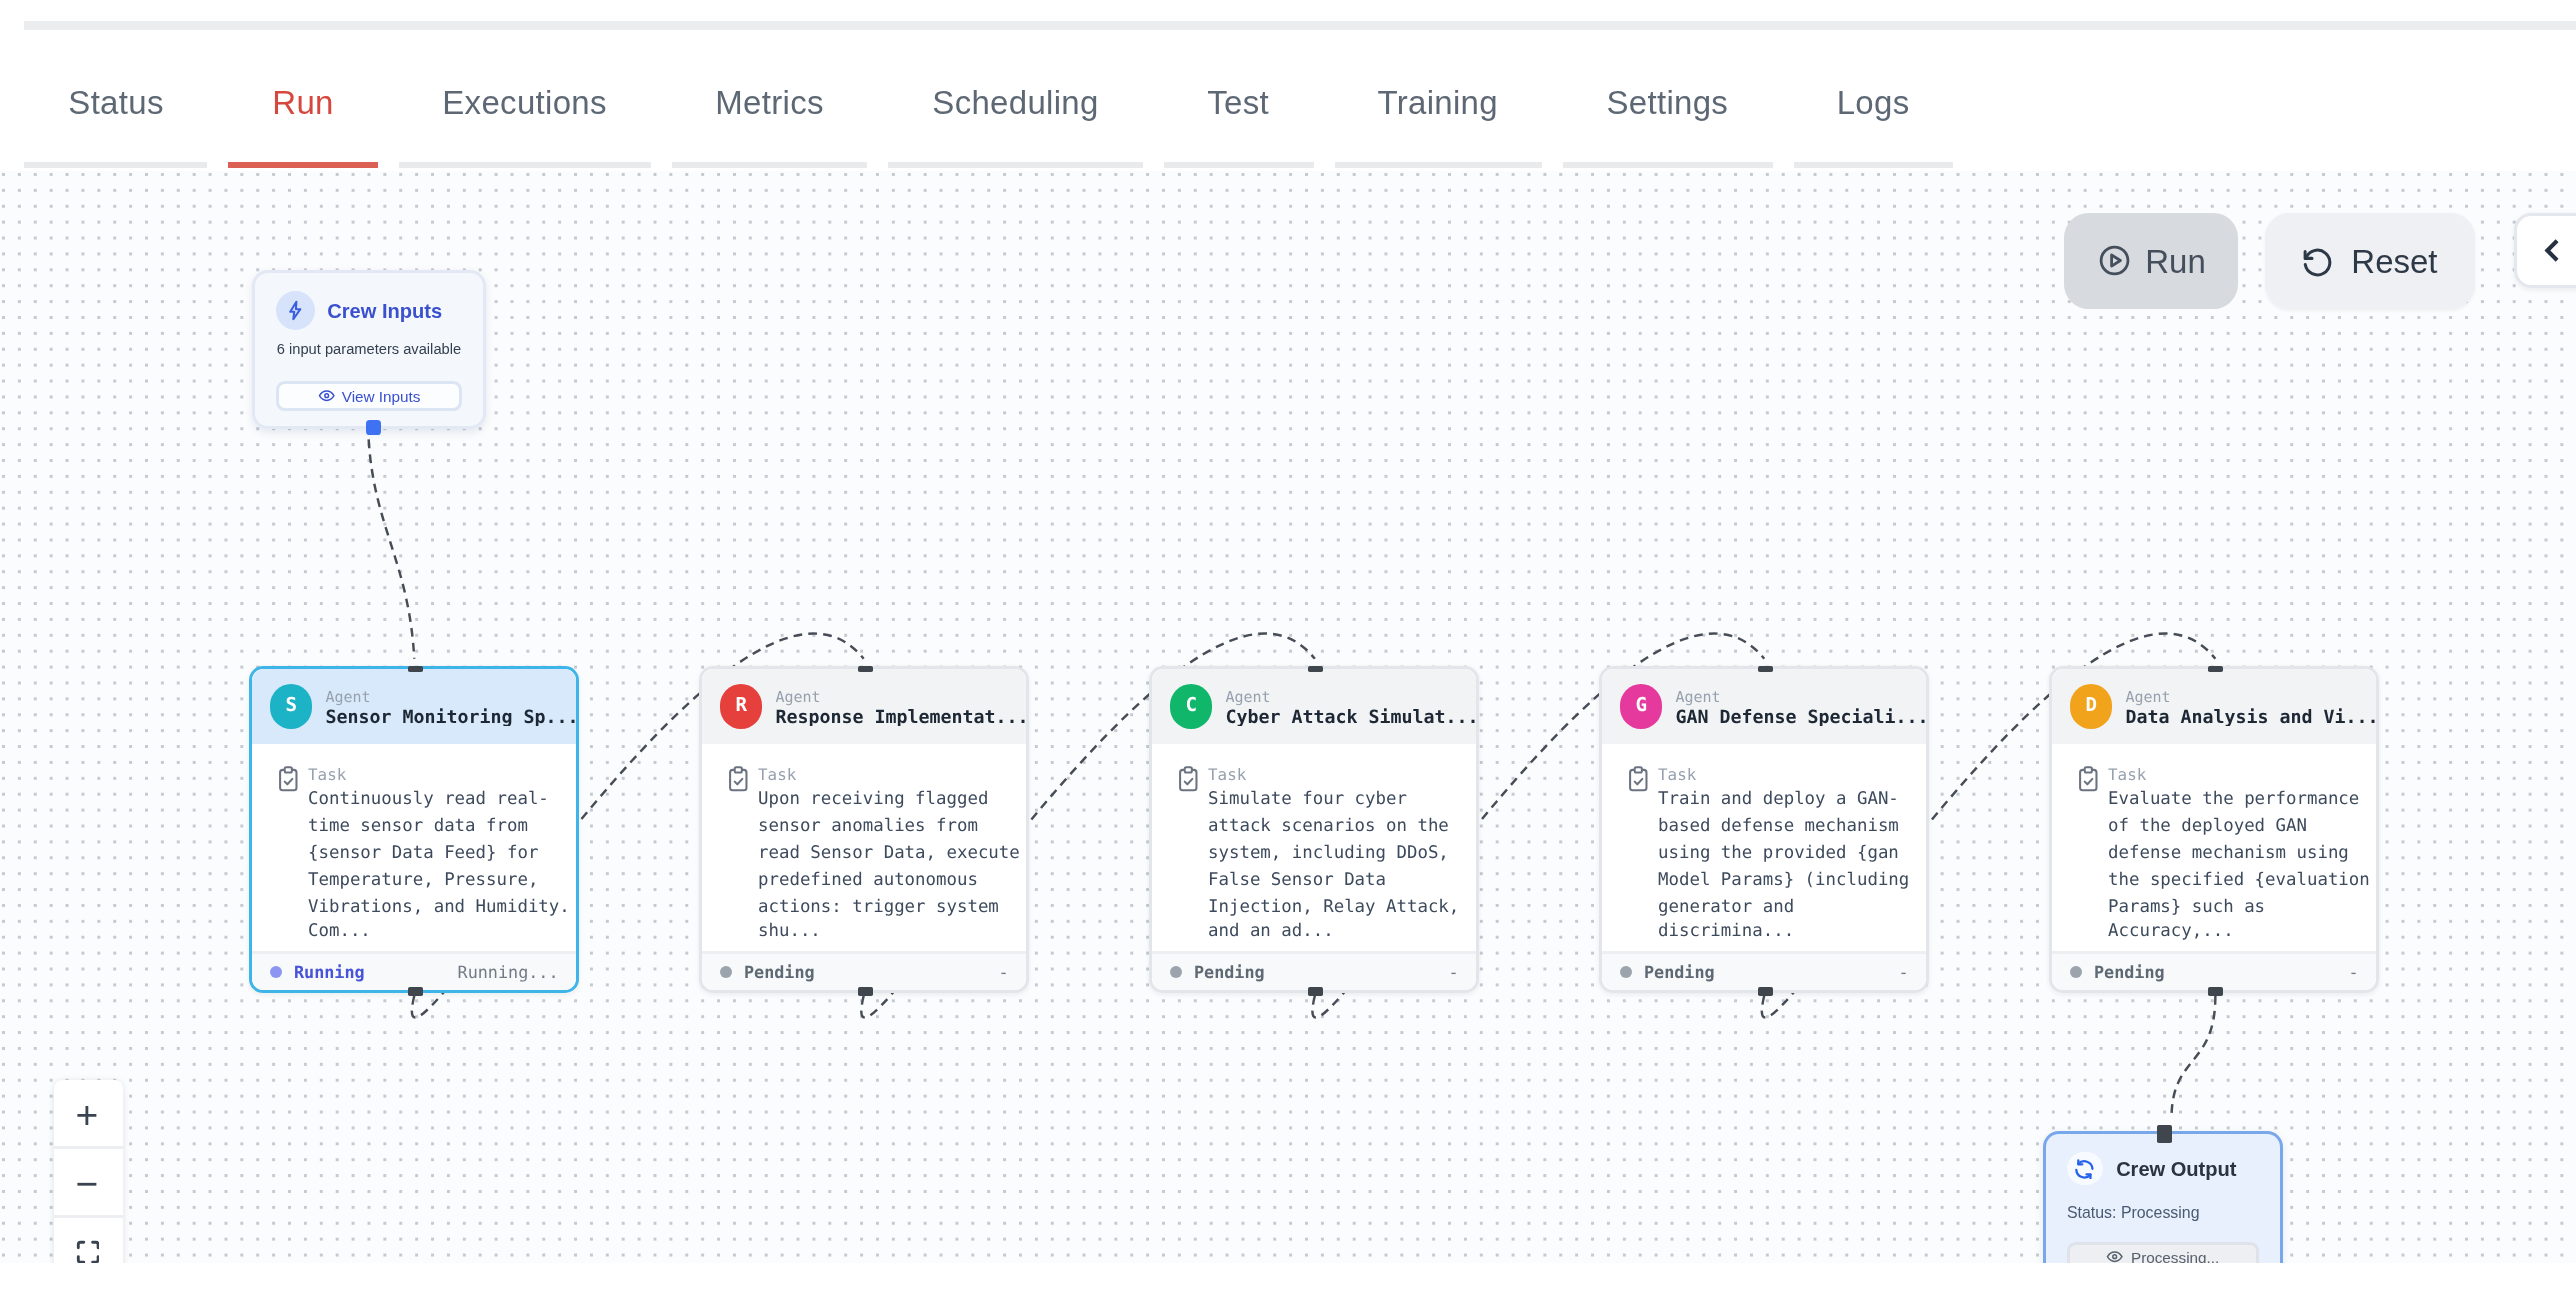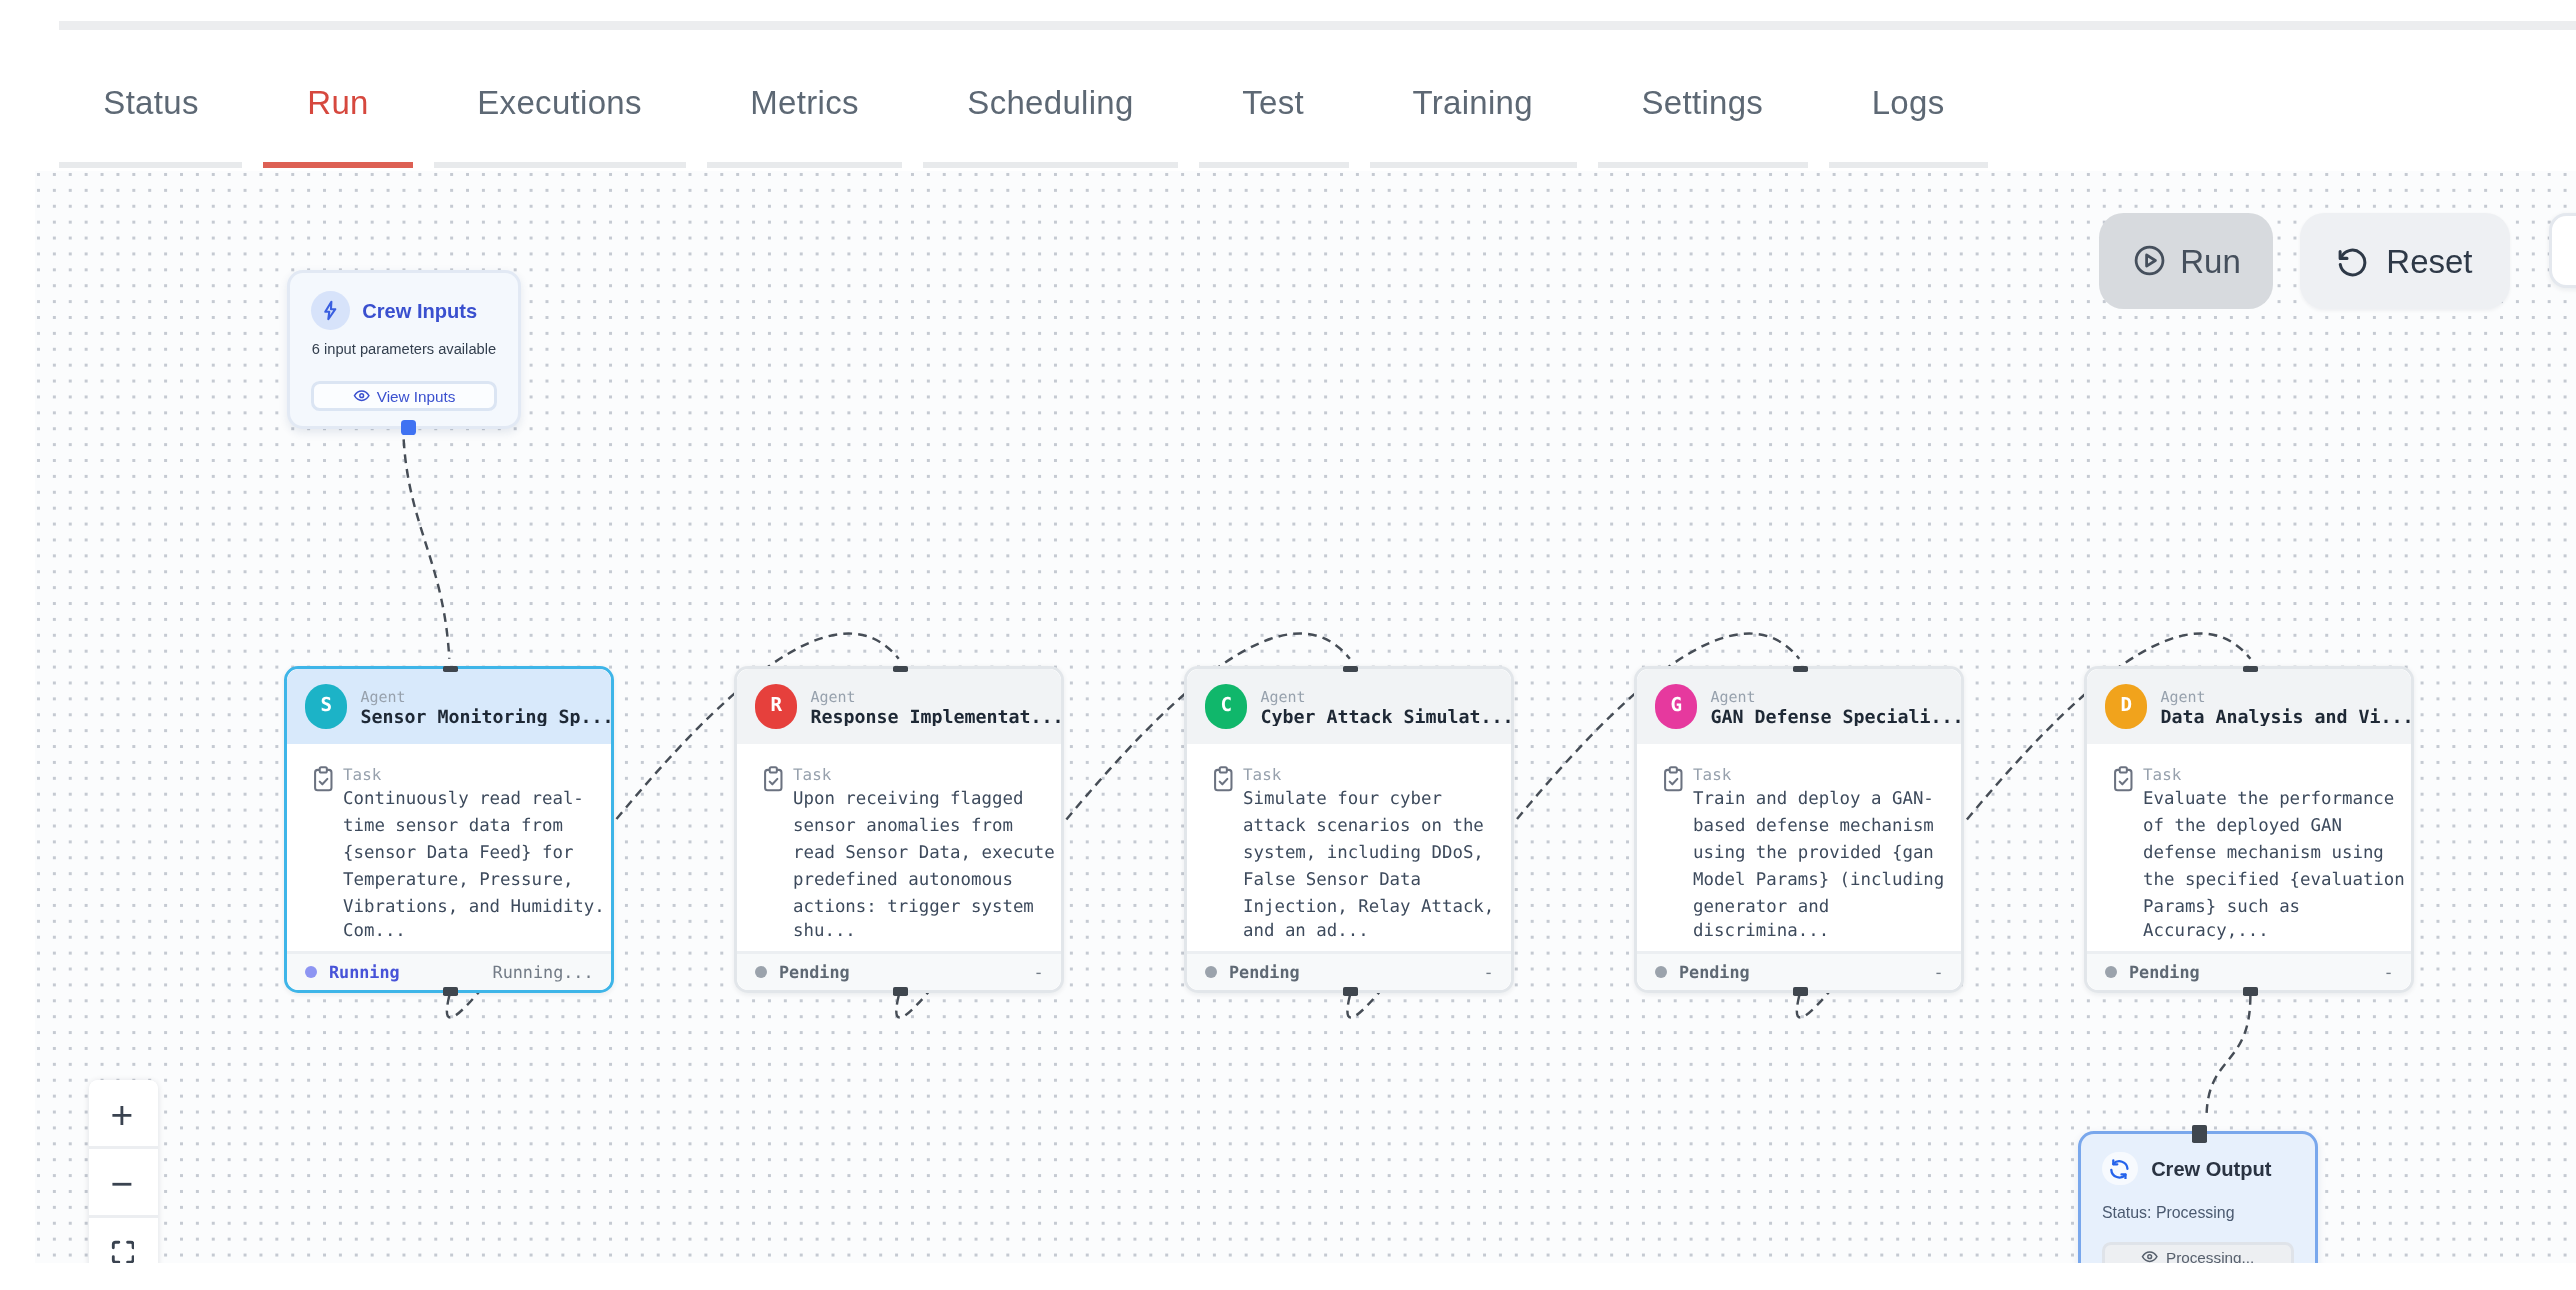--- a/index.html
+++ b/index.html
@@ -1,18 +1,18 @@
 <!DOCTYPE html>
 <html style="font-size:9.4px"><head>
 <meta charset="utf-8">
 <style>
   * { margin:0; padding:0; box-sizing:border-box; }
   html,body { width:2576px; height:1290px; background:#ffffff; overflow:hidden;
     font-family:"Liberation Sans","DejaVu Sans",sans-serif; }
-  .stage { width:2576px; height:1290px; overflow:hidden; position:relative;padding-left:35px; }
+  .stage { width:2576px; height:1290px; overflow:hidden; position:relative; }
   .viewport { width:859px; height:430px; transform:scale(3); transform-origin:0 0; position:relative; background:#fff; }
 
   
   .topstrip { position:absolute; left:7.6px; top:7px; right:0; height:2.9px; background:#ecedef; }
   .tabs { position:absolute; left:8.2px; top:16.4px; display:flex; gap:7px; z-index:5; }
   .tab { position:relative; height:40px; display:flex; align-items:center; justify-content:center;
          padding:0 14.6px 4.7px 14.6px; cursor:pointer; }
   .tab-label { font-size:11px; color:#5d6874; letter-spacing:0.1px; }
   .tab-underline { position:absolute; left:0; right:0; bottom:0; height:2.6px; background:#e8eaec; }
   .tab--active .tab-label { color:#d6483e; }

